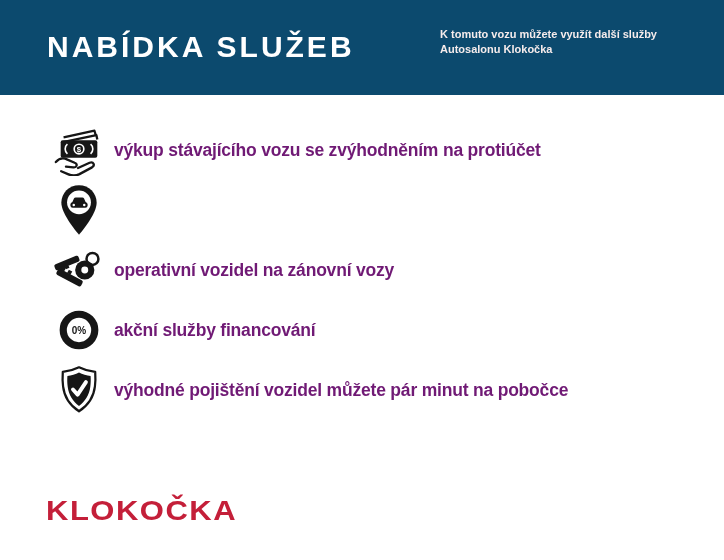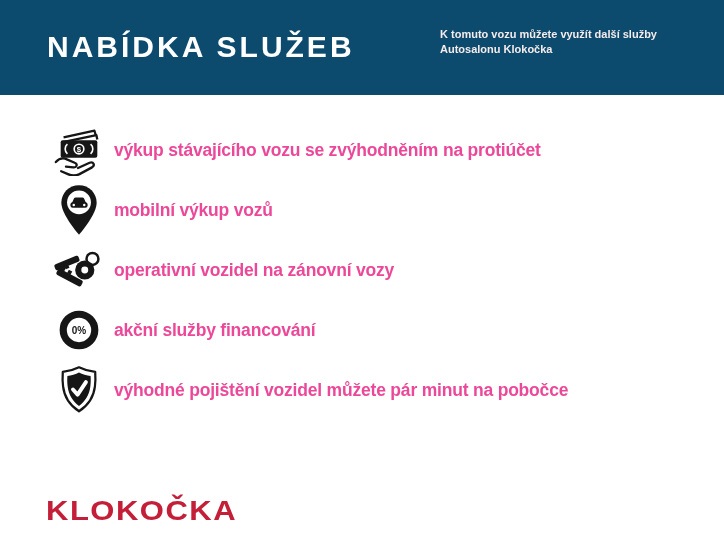--- a/index.html
+++ b/index.html
@@ -53,21 +53,21 @@
   }
   .icon-box {
     width: 62px;
     min-width: 62px;
     display: flex;
     align-items: center;
     justify-content: center;
   }
   .service-label {
     margin-left: 4px;
-    color: #ec4899;
+    color: #701a75;
     font-size: 17.5px;
     font-weight: bold;
     letter-spacing: -0.2px;
     white-space: nowrap;
   }
   .icon-box svg { display: block; }
   
   .footer-logo {
     position: absolute;
     left: 46px; top: 494px;
@@ -112,21 +112,20 @@
       <div class="icon-box">
         <svg width="42" height="54" viewBox="0 0 44 56">
           <path d="M22 2 C11.5 2 3.5 10 3.5 20.5 C3.5 33 22 54 22 54 S40.5 33 40.5 20.5 C40.5 10 32.5 2 22 2 Z" fill="#161616"></path>
           <circle cx="22" cy="20" r="12.5" fill="#fff"></circle>
           <path d="M14.5 21 l2.2-5 a2 2 0 0 1 1.8-1.2 h7 a2 2 0 0 1 1.8 1.2 l2.2 5 Z" fill="#161616"></path>
           <rect x="13" y="19.8" width="18" height="5.8" rx="2.4" fill="#161616"></rect>
           <circle cx="16.5" cy="22.8" r="1.3" fill="#fff"></circle>
           <circle cx="27.5" cy="22.8" r="1.3" fill="#fff"></circle>
         </svg>
       </div>
-      <div class="service-label">mobilní výkup vozů</div>
     </div>
 
     <div class="service-row">
       <div class="icon-box">
         <svg width="52" height="50" viewBox="0 0 54 52">
           <g fill="#161616">
             <g transform="rotate(-22 18 18)">
               <rect x="1" y="14" width="27" height="6.5" rx="2"></rect>
               <rect x="3" y="20" width="4.5" height="4.5"></rect>
               <rect x="11" y="20" width="4" height="3"></rect>

